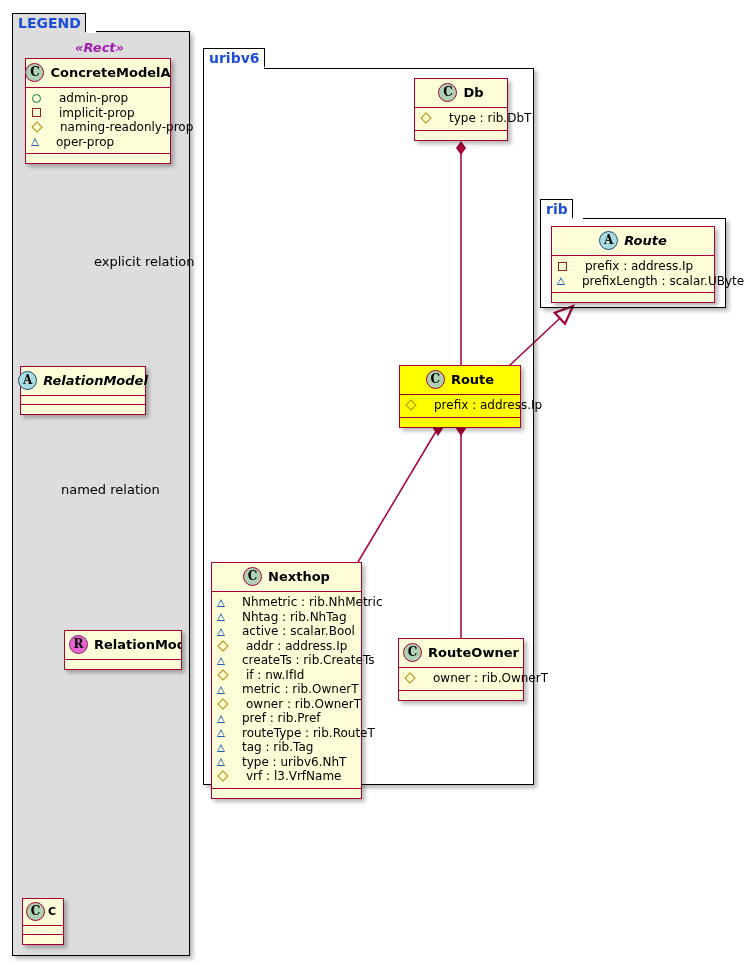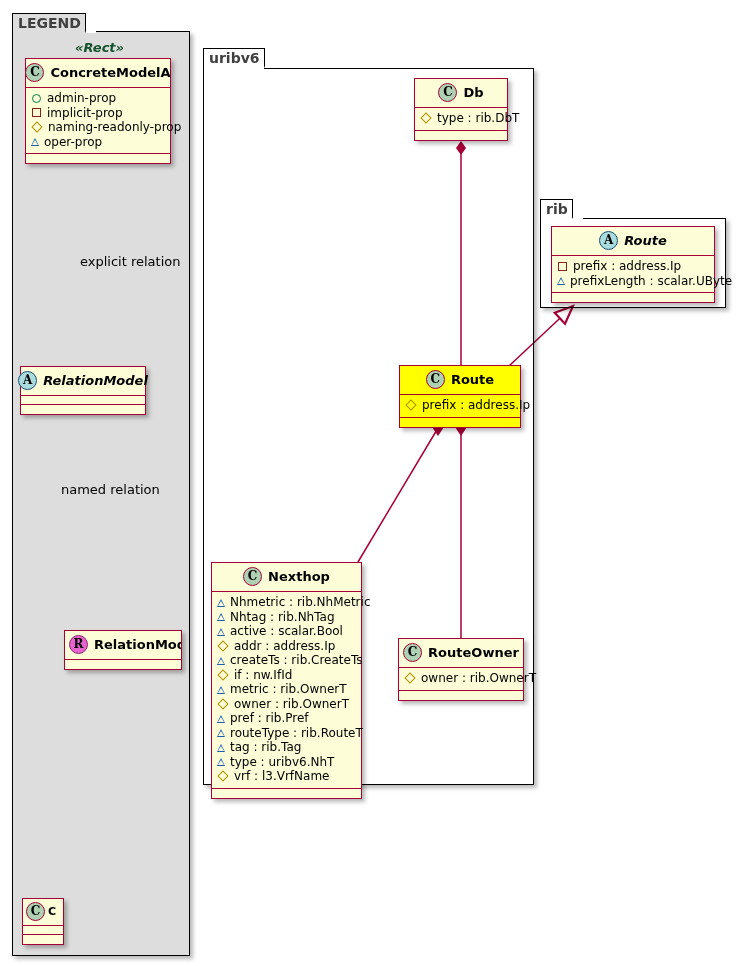--- a/index.html
+++ b/index.html
@@ -24,21 +24,21 @@
     border: 1.5px solid #000000;
     box-shadow: 3px 3px 4px rgba(0,0,0,0.28);
   }
   .pkg-tab {
     position: absolute;
     box-sizing: border-box;
     border: 1.5px solid #000000;
     border-bottom: none;
     font-size: 14px;
     font-weight: bold;
-    color: #404040;
+    color: #1d4ed8;
     padding: 1px 4px 1px 5px;
     line-height: 16px;
     white-space: nowrap;
     background: #ffffff;
   }
   .pkg-tab.shaded { background: #dddddd; }
   .pkg-tab::after {
     content: "";
     position: absolute;
     right: -11px;
@@ -79,21 +79,21 @@
     border-bottom: 1.5px solid #a80036;
     padding: 3px 5px 4px 5px;
   }
   .cls-methods {
     box-sizing: border-box;
     height: 9px;
   }
   .attr {
     display: flex;
     align-items: center;
-    gap: 5px;
+    gap: 17px;
     line-height: 14.5px;
     white-space: nowrap;
     font-size: 12px;
   }
 
   
   .badge {
     display: inline-block;
     width: 17px;
     height: 17px;
@@ -154,21 +154,21 @@
     border-left: 3.1px solid transparent;
     border-right: 3.1px solid transparent;
     border-bottom: 5.6px solid #fdfdd8;
   }
 
   .stereotype {
     position: absolute;
     font-size: 13px;
     font-style: italic;
     font-weight: bold;
-    color: #14532d;
+    color: #a21caf;
     white-space: nowrap;
   }
 
   .edge-label {
     position: absolute;
     font-size: 13px;
     color: #000000;
     white-space: nowrap;
   }
 
@@ -240,21 +240,21 @@
         <span>naming-readonly-prop</span>
       </div>
       <div class="attr">
         <span class="mk mk-tri"></span>
         <span>oper-prop</span>
       </div>
     </div>
     <div class="cls-methods"></div>
   </div>
 
-  <div class="edge-label" style="left:80px; top:254px;">explicit relation</div>
+  <div class="edge-label" style="left:94px; top:254px;">explicit relation</div>
 
   <div class="cls" style="left:20px; top:366px; width:126px;">
     <div class="cls-header" style="padding:4px 6px 5px 6px;">
       <span class="badge badge-a">A</span>
       <span class="cls-name italic">RelationModel</span>
     </div>
     <div class="cls-attrs" style="height:9px; padding:0;"></div>
     <div class="cls-methods"></div>
   </div>
 

